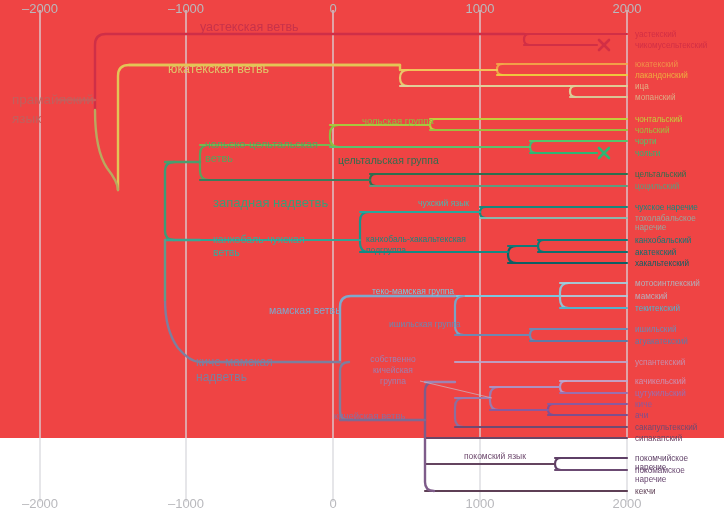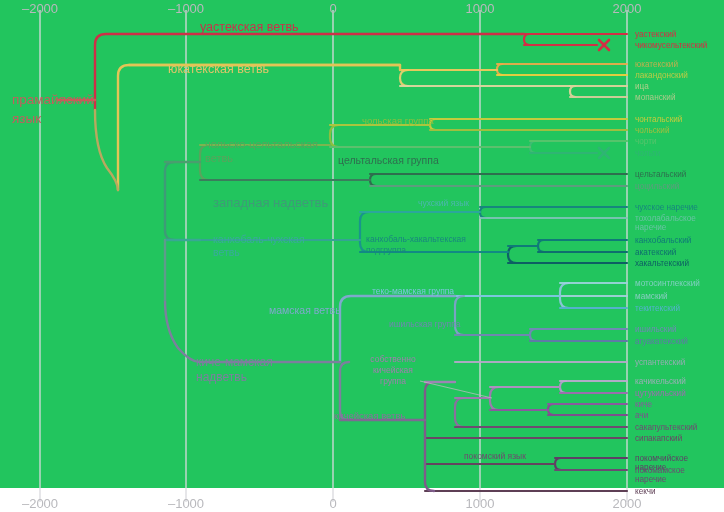--- a/index.html
+++ b/index.html
@@ -1,18 +1,18 @@
 <!DOCTYPE html>
 <html><head>
 <meta charset="utf-8">
 <style>
   html,body{margin:0;padding:0;background:#ffffff;}
   body{width:724px;height:512px;overflow:hidden;
        font-family:"Liberation Sans","DejaVu Sans",sans-serif;}
-  #stage{position:relative;width:724px;height:488px;background:#22c55e;}
+  #stage{position:relative;width:724px;height:438px;background:#ef4444;}
   svg{position:absolute;left:0;top:0;}
   .axis-tick-label{fill:#b9b9bd;font-size:13px;font-family:"Liberation Sans",sans-serif;}
   .node-label{font-family:"Liberation Sans",sans-serif;}
   .leaf-label{font-family:"Liberation Sans",sans-serif;font-size:8.2px;}
   .root-label{font-size:13.5px;fill:#c0605e;font-family:"Liberation Sans",sans-serif;}
   .gridline{stroke:#d9d9dd;stroke-width:1.3;}
   .branch{fill:none;stroke-linecap:round;stroke-linejoin:round;}
   .ext-mark{stroke-linecap:round;}
   .leader{stroke:#c9bcc9;stroke-width:.7;fill:none;}
 </style>

